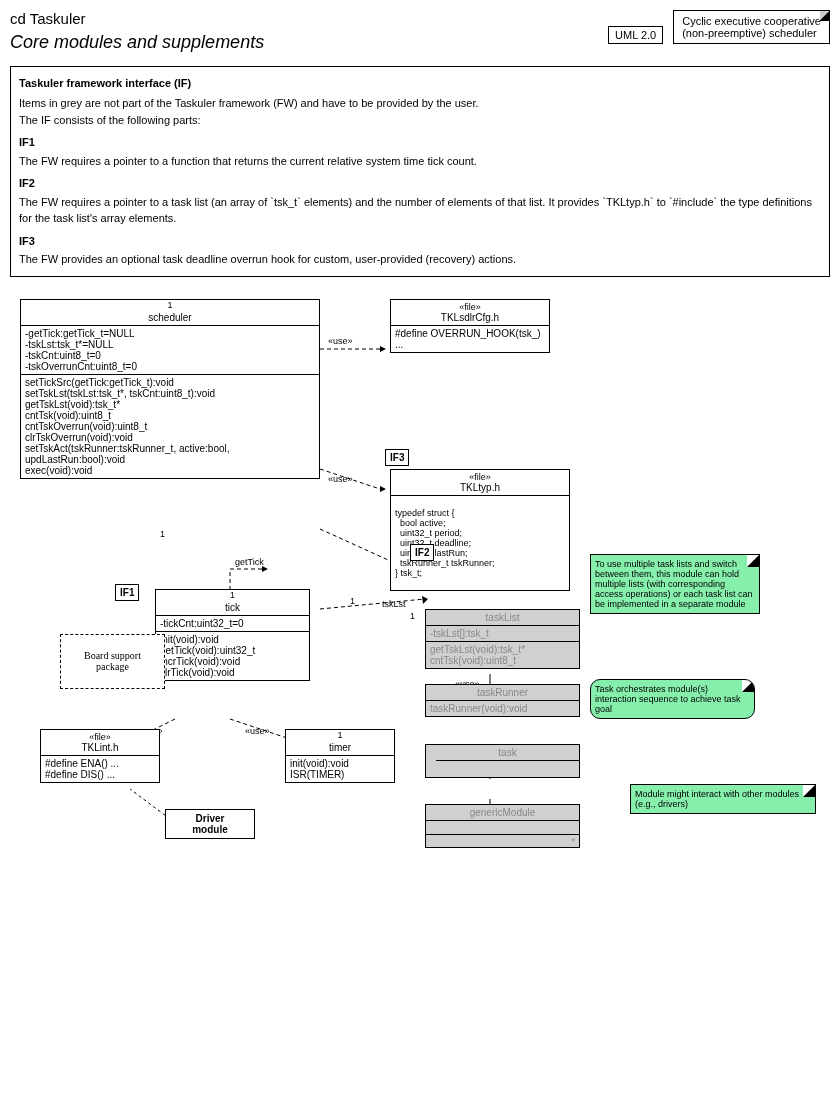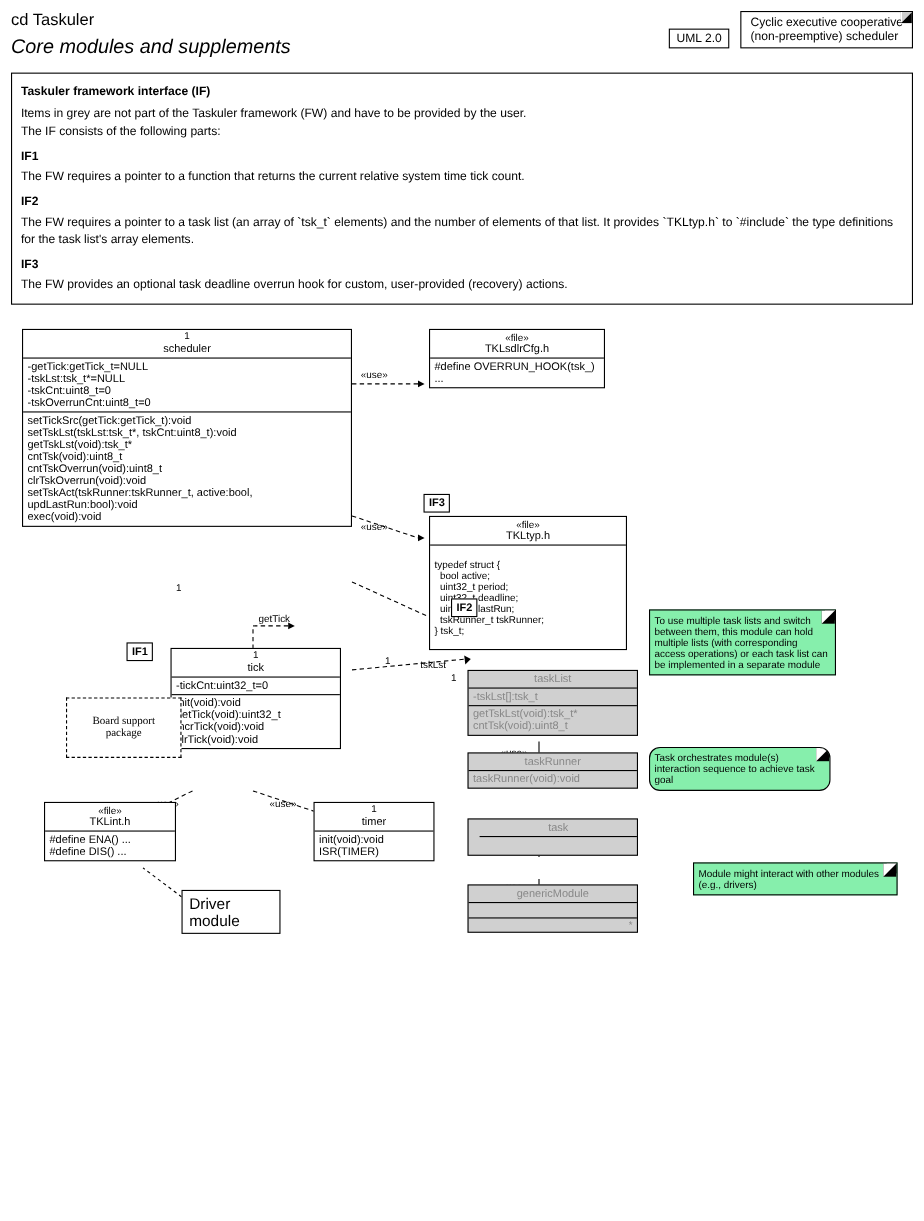--- a/index.html
+++ b/index.html
@@ -137,23 +137,24 @@
       border: 1px solid #000;
       background: #fff;
       font-size: 10px;
       font-weight: bold;
       padding: 2px 4px;
     }
     .driver-box {
       position: absolute;
       border: 1px solid #000;
       background: #fff;
-      font-size: 14px;
+      font-size: 10px;
       padding: 3px 6px;
-      text-align: left;
+      text-align: center;
+      font-weight: bold;
     }
     .bsp-box {
       position: absolute;
       border: 1px dashed #000;
       background: #fff;
       font-size: 10px;
       padding: 4px 6px;
       text-align: center;
     }
   </style>

